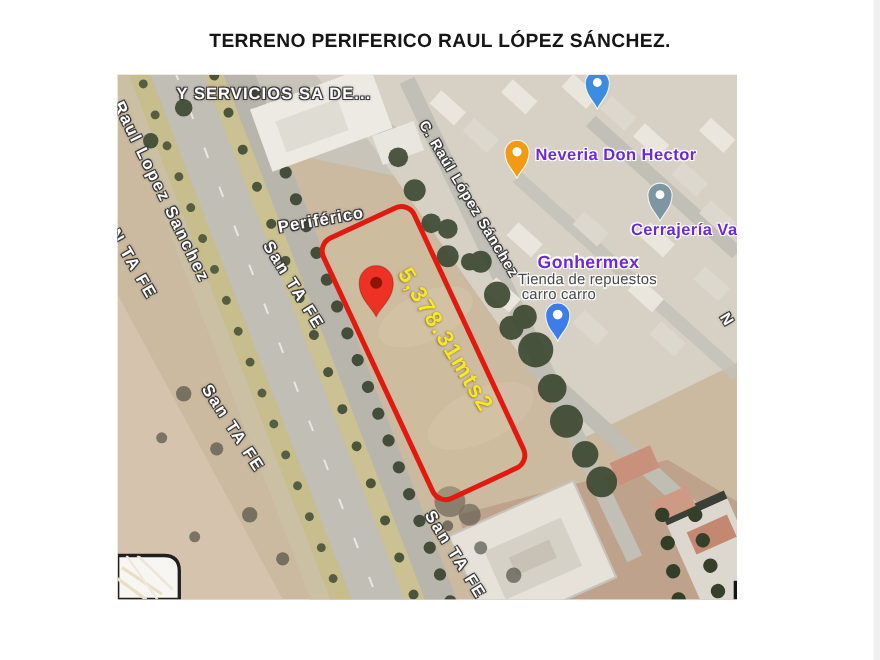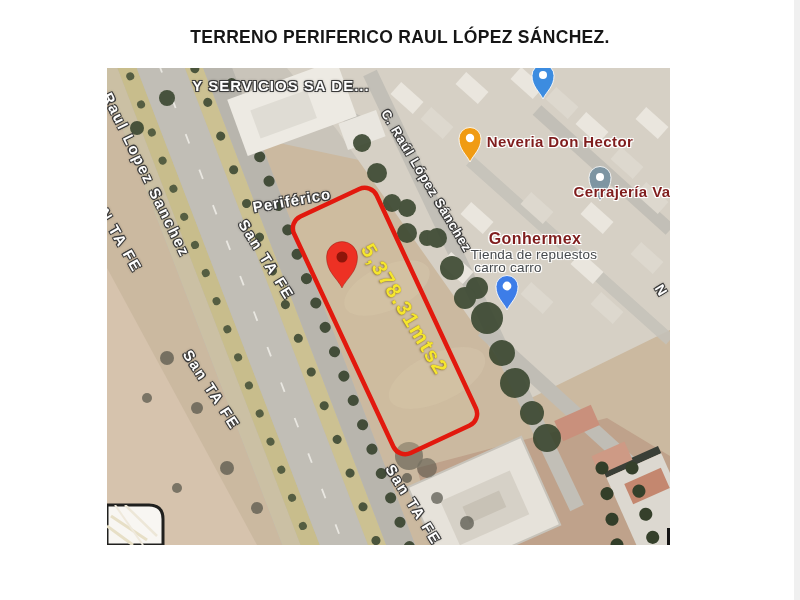--- a/index.html
+++ b/index.html
@@ -7,21 +7,21 @@
   .page{position:relative;width:800px;height:548px;background:#ffffff;text-decoration:underline;}
   .edge-strip{position:absolute;right:0;top:0;width:6px;height:600px;background:#f0f0f0;}
   .title{position:absolute;left:0;right:0;top:27px;text-align:center;font-size:17.5px;
          font-weight:700;color:#161616;letter-spacing:.3px;}
   .map{position:absolute;left:107px;top:68px;width:563px;height:477px;overflow:hidden;background:#cbb9a0;}
   svg.art{position:absolute;left:0;top:0;}
   .lbl{position:absolute;white-space:nowrap;line-height:1.1;
        transform:translate(-50%,-50%) rotate(var(--r,0deg));}
   .street{font-weight:700;color:#ffffff;letter-spacing:2px;font-size:15px;
     text-shadow:-1px -1px 0 #3a3a3a,1px -1px 0 #3a3a3a,-1px 1px 0 #3a3a3a,1px 1px 0 #3a3a3a,0 0 3px rgba(0,0,0,.7);}
-  .poi{font-weight:700;color:#7f1d1d;font-size:15px;letter-spacing:.4px;
+  .poi{font-weight:700;color:#6d28d9;font-size:15px;letter-spacing:.4px;
     text-shadow:-1px -1px 0 #fff,1px -1px 0 #fff,-1px 1px 0 #fff,1px 1px 0 #fff,0 0 3px #fff;}
   .poi-sub{font-weight:500;color:#45494d;font-size:13.5px;letter-spacing:.2px;
     text-shadow:-1px -1px 0 #fff,1px -1px 0 #fff,-1px 1px 0 #fff,1px 1px 0 #fff,0 0 3px #fff;}
   .area{font-weight:700;font-size:21px;color:#f5e62e;letter-spacing:1.5px;
     text-shadow:0 1px 2px rgba(90,60,0,.55),0 0 1px rgba(120,80,0,.6);}
 </style>
 </head>
 <body>
 
 <div class="page">
@@ -181,32 +181,32 @@
       </g>
 
       <g transform="translate(235,190)">
         <path d="M0,30 C-4.5,20.5 -15.5,14 -15.5,-1 A15.5,15.5 0 1 1 15.5,-1 C15.5,14 4.5,20.5 0,30 Z" fill="#ed3124" stroke="rgba(120,15,5,.35)" stroke-width="1"></path>
         <circle cx="0" cy="-1" r="5.5" fill="#8e150a"></circle>
       </g>
 
       <rect x="560" y="460" width="3" height="17" fill="#141414"></rect>
     </svg>
 
-    <span class="lbl street" style="left:142px;top:18px;letter-spacing:1px;margin-left:32px;">Y SERVICIOS SA DE...</span>
+    <span class="lbl street" style="left:142px;top:18px;letter-spacing:1px;">Y SERVICIOS SA DE...</span>
 
     <span class="lbl street" style="left:39px;top:107px;--r:64deg;">Raul Lopez Sanchez</span>
     <span class="lbl street" style="left:7px;top:162px;--r:60deg;">SAN TA FE</span>
     <span class="lbl street" style="left:159px;top:192px;--r:58deg;">San TA FE</span>
     <span class="lbl street" style="left:104px;top:322px;--r:57deg;">San TA FE</span>
     <span class="lbl street" style="left:306px;top:437px;--r:58deg;">San TA FE</span>
     <span class="lbl street" style="left:319px;top:113px;--r:59deg;font-size:13px;letter-spacing:1px;">C. Raúl López Sánchez</span>
     <span class="lbl street" style="left:185px;top:133px;--r:-10deg;letter-spacing:1px;">Periférico</span>
     <span class="lbl street" style="left:554px;top:223px;--r:58deg;font-size:14px;">N</span>
 
     <span class="lbl poi" style="left:453px;top:74px;">Neveria Don Hector</span>
-    <span class="lbl poi" style="left:515px;top:124px;">Cerrajería Va</span>
+    <span class="lbl poi" style="left:515px;top:142px;">Cerrajería Va</span>
     <span class="lbl poi" style="left:416px;top:171px;font-size:16px;padding-left:24px;">Gonhermex</span>
     <span class="lbl poi-sub" style="left:427px;top:187px;">Tienda de repuestos</span>
     <span class="lbl poi-sub" style="left:401px;top:200px;">carro carro</span>
 
     <span class="lbl area" style="left:298px;top:241px;--r:59deg;">5,378.31mts2</span>
   </div>
 </div>
 
 </body></html>

